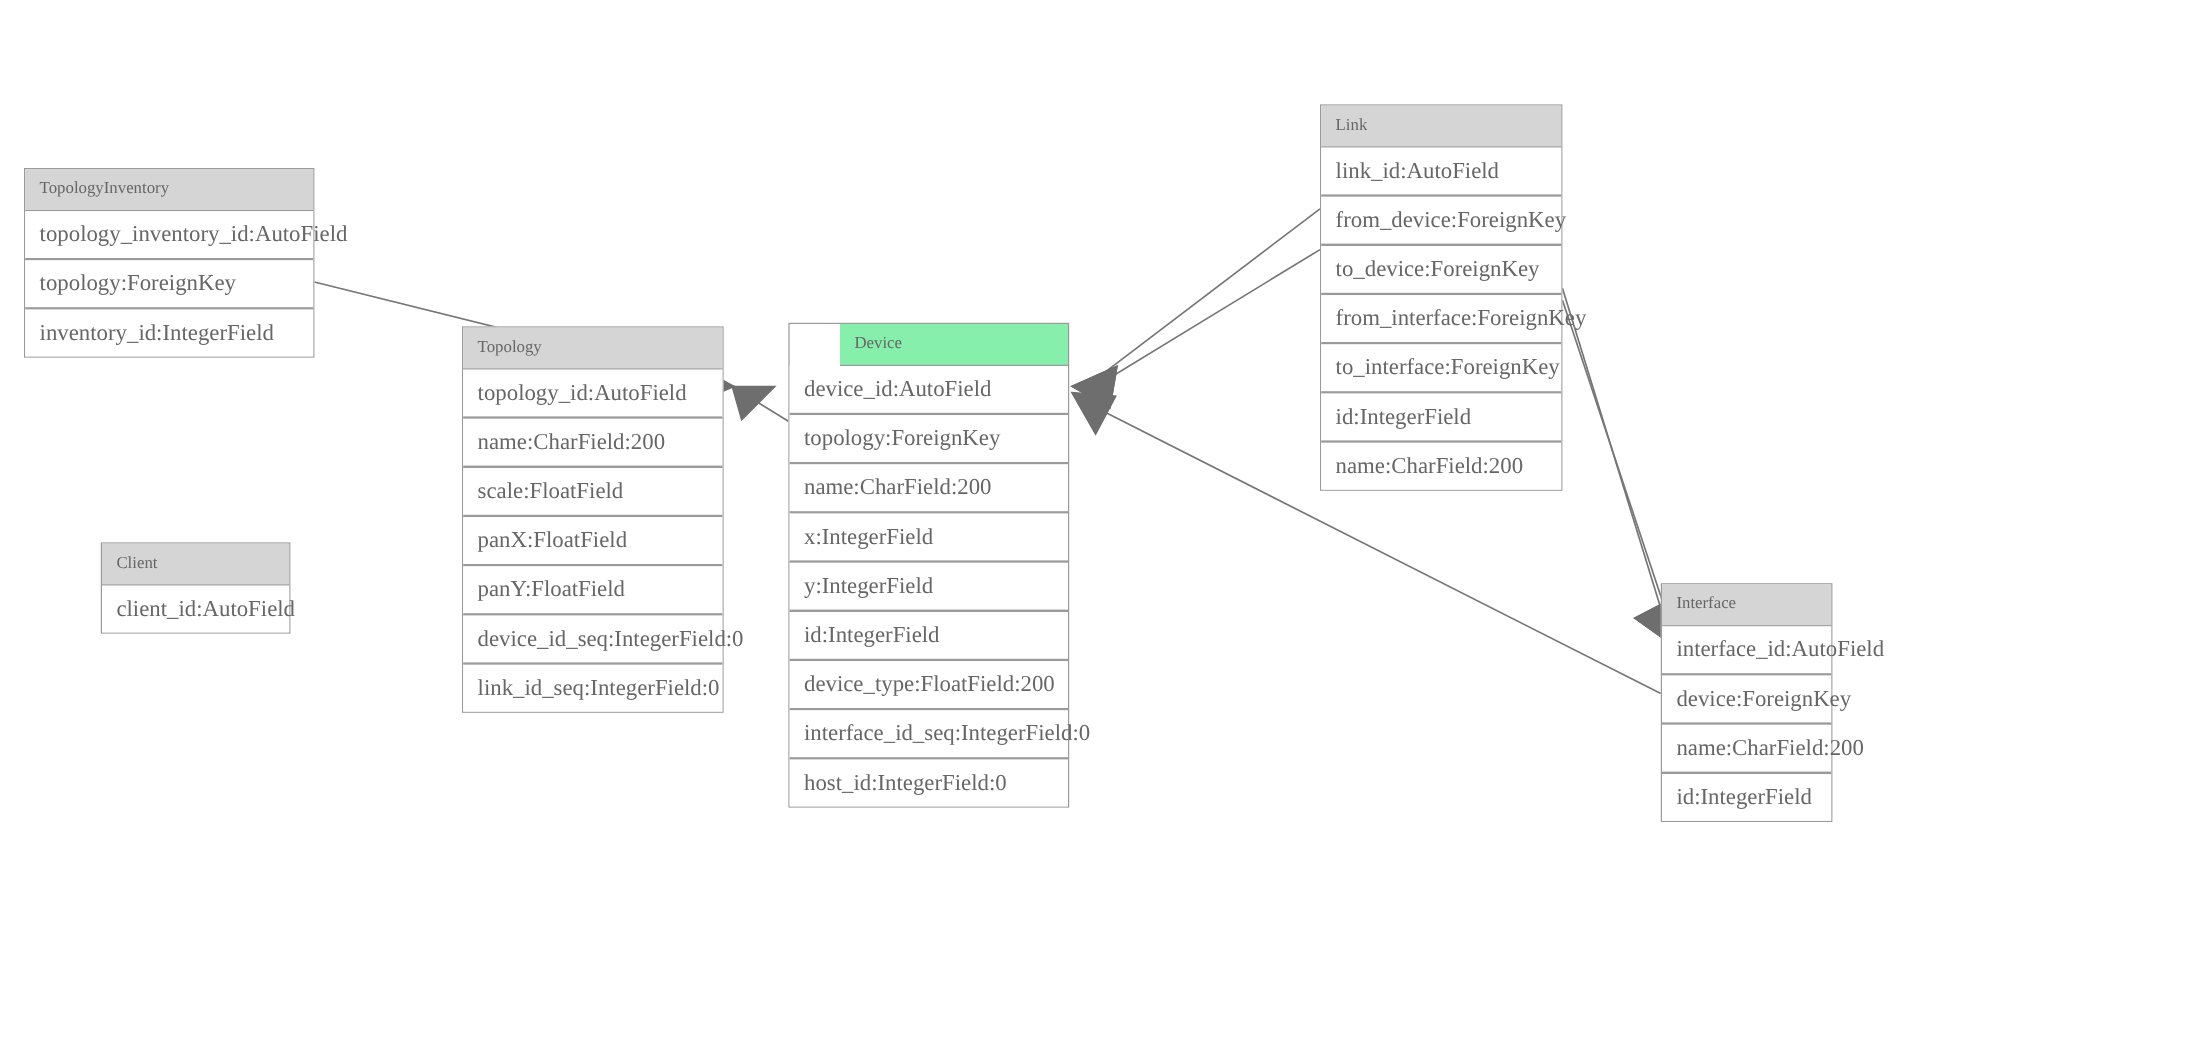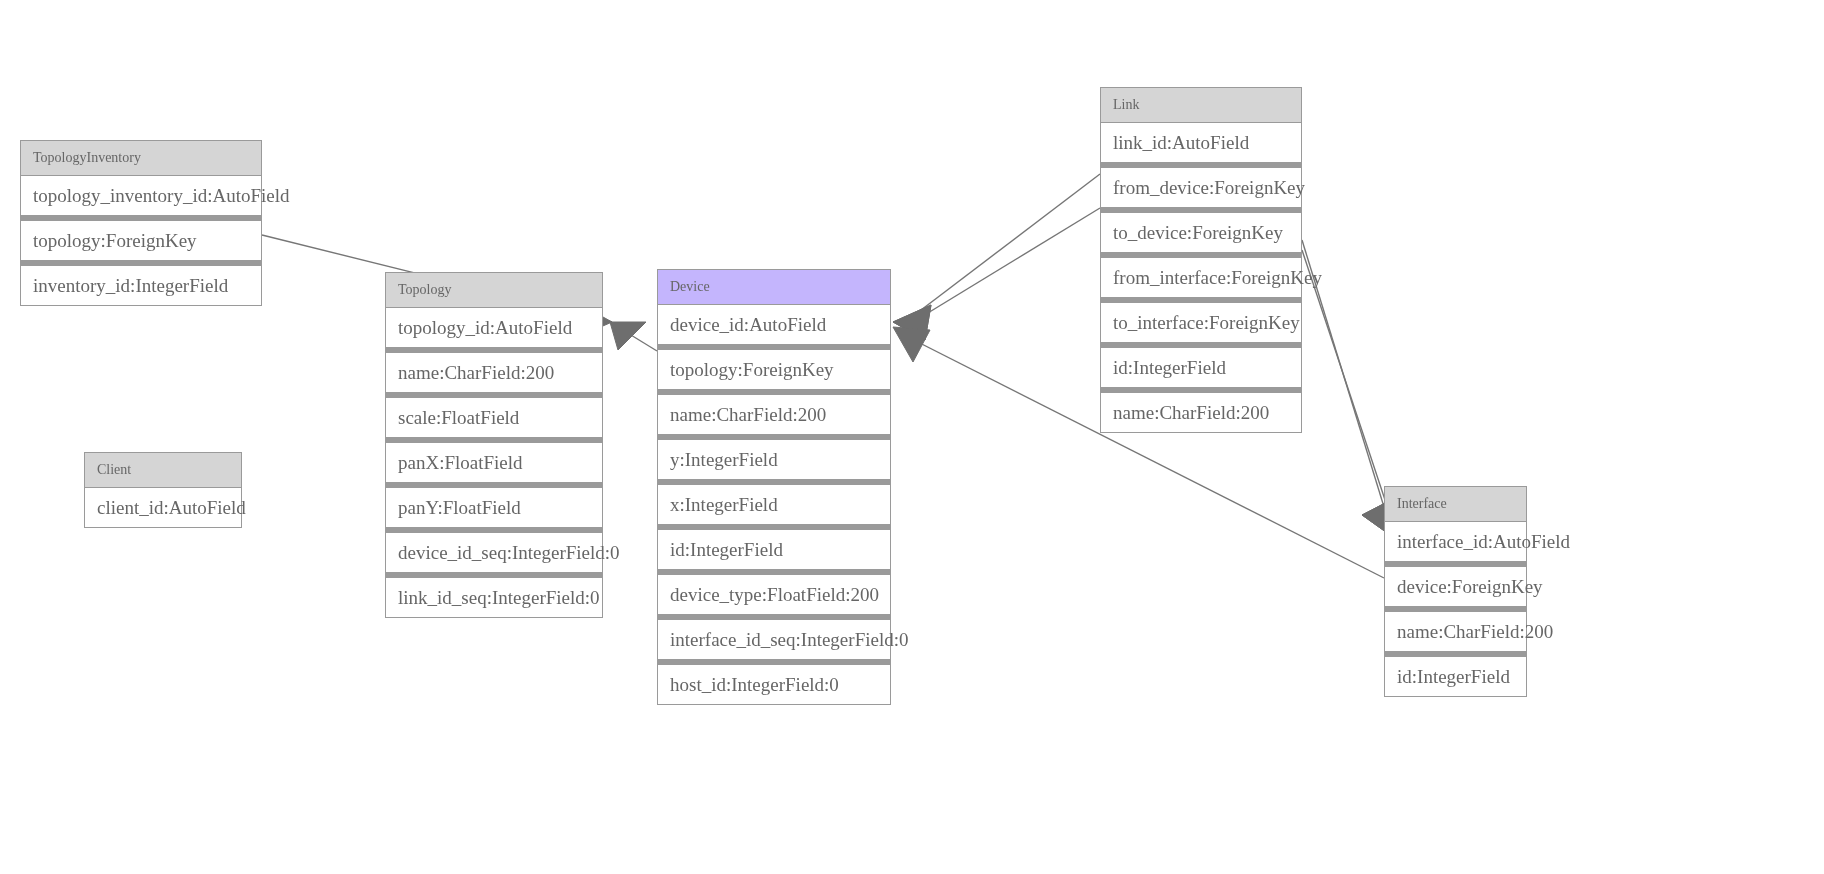--- a/index.html
+++ b/index.html
@@ -36,21 +36,21 @@
     background: #d5d5d5;
     border-bottom: 1px solid #9a9a9a;
     color: #666666;
     font-size: 14px;
     line-height: 1;
     padding: 10px 0 10px 12px;
     white-space: nowrap;
   }
   .entity-row {
     box-sizing: border-box;
-    border-bottom: 6px solid #a16207;
+    border-bottom: 2px solid #a16207;
     color: #666666;
     font-size: 19px;
     line-height: 1;
     padding: 10px 0 10px 12px;
     white-space: nowrap;
     background: #ffffff;
   }
   .entity-row:last-child {
     border-bottom: none;
   }
@@ -106,26 +106,26 @@
         <div class="entity-header" style="background: rgb(213, 213, 213); border-bottom-color: rgb(154, 154, 154); color: rgb(102, 102, 102);">Topology</div>
         <div class="entity-row" style="border-bottom-color: rgb(154, 154, 154); color: rgb(102, 102, 102);">topology_id:AutoField</div>
         <div class="entity-row" style="border-bottom-color: rgb(154, 154, 154); color: rgb(102, 102, 102);">name:CharField:200</div>
         <div class="entity-row" style="border-bottom-color: rgb(154, 154, 154); color: rgb(102, 102, 102);">scale:FloatField</div>
         <div class="entity-row" style="border-bottom-color: rgb(154, 154, 154); color: rgb(102, 102, 102);">panX:FloatField</div>
         <div class="entity-row" style="border-bottom-color: rgb(154, 154, 154); color: rgb(102, 102, 102);">panY:FloatField</div>
         <div class="entity-row" style="border-bottom-color: rgb(154, 154, 154); color: rgb(102, 102, 102);">device_id_seq:IntegerField:0</div>
         <div class="entity-row" style="border-bottom-color: rgb(154, 154, 154); color: rgb(102, 102, 102);">link_id_seq:IntegerField:0</div>
       </div>
       <div class="entity" style="left: 657px; top: 269px; width: 234px; border-color: rgb(154, 154, 154);">
-        <div class="entity-header" style="background: #c4b5fd; border-bottom-color: rgb(154, 154, 154); color: rgb(102, 102, 102);">Device</div>
+        <div class="entity-header" style="background: #86efac; border-bottom-color: rgb(154, 154, 154); color: rgb(102, 102, 102); margin-left: 42px;">Device</div>
         <div class="entity-row" style="border-bottom-color: rgb(154, 154, 154); color: rgb(102, 102, 102);">device_id:AutoField</div>
         <div class="entity-row" style="border-bottom-color: rgb(154, 154, 154); color: rgb(102, 102, 102);">topology:ForeignKey</div>
         <div class="entity-row" style="border-bottom-color: rgb(154, 154, 154); color: rgb(102, 102, 102);">name:CharField:200</div>
+        <div class="entity-row" style="border-bottom-color: rgb(154, 154, 154); color: rgb(102, 102, 102);">x:IntegerField</div>
         <div class="entity-row" style="border-bottom-color: rgb(154, 154, 154); color: rgb(102, 102, 102);">y:IntegerField</div>
-        <div class="entity-row" style="border-bottom-color: rgb(154, 154, 154); color: rgb(102, 102, 102);">x:IntegerField</div>
         <div class="entity-row" style="border-bottom-color: rgb(154, 154, 154); color: rgb(102, 102, 102);">id:IntegerField</div>
         <div class="entity-row" style="border-bottom-color: rgb(154, 154, 154); color: rgb(102, 102, 102);">device_type:FloatField:200</div>
         <div class="entity-row" style="border-bottom-color: rgb(154, 154, 154); color: rgb(102, 102, 102);">interface_id_seq:IntegerField:0</div>
         <div class="entity-row" style="border-bottom-color: rgb(154, 154, 154); color: rgb(102, 102, 102);">host_id:IntegerField:0</div>
       </div>
       <div class="entity" style="left: 1100px; top: 87px; width: 202px; border-color: rgb(154, 154, 154);">
         <div class="entity-header" style="background: rgb(213, 213, 213); border-bottom-color: rgb(154, 154, 154); color: rgb(102, 102, 102);">Link</div>
         <div class="entity-row" style="border-bottom-color: rgb(154, 154, 154); color: rgb(102, 102, 102);">link_id:AutoField</div>
         <div class="entity-row" style="border-bottom-color: rgb(154, 154, 154); color: rgb(102, 102, 102);">from_device:ForeignKey</div>
         <div class="entity-row" style="border-bottom-color: rgb(154, 154, 154); color: rgb(102, 102, 102);">to_device:ForeignKey</div>

